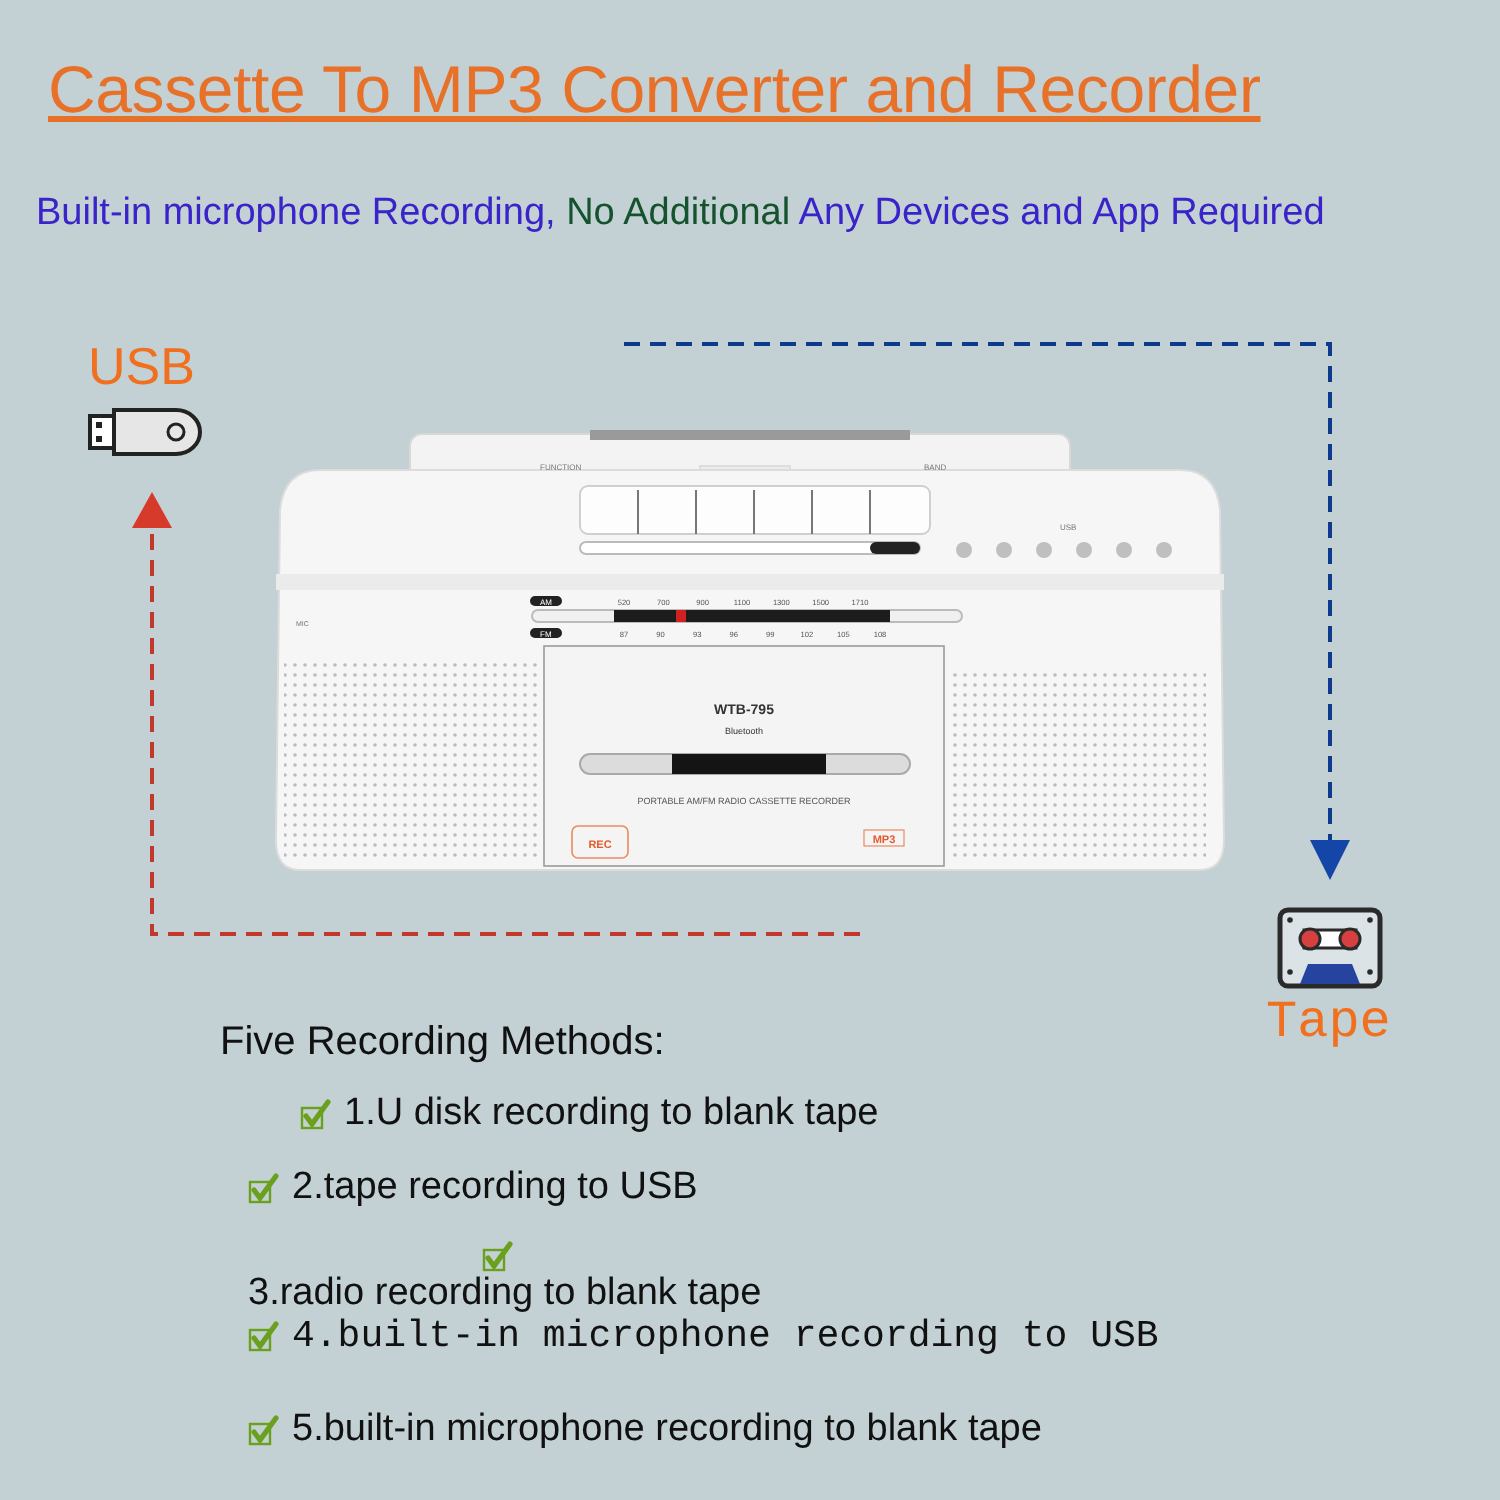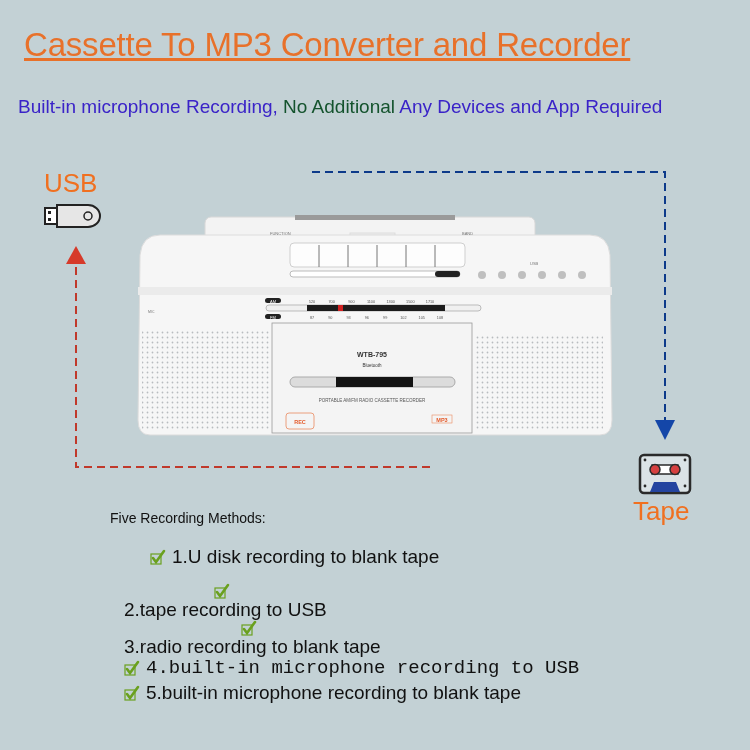--- a/index.html
+++ b/index.html
@@ -2,25 +2,25 @@
 <html><head>
 <meta charset="utf-8">
 <style>
   html, body { margin:0; padding:0; }
   body { width:750px; height:750px; background:#c3d1d5; position:relative; overflow:hidden; font-family:"Liberation Sans", sans-serif; }
   .title { position:absolute; left:24px; top:26px; font-size:33px; color:#e8712a; white-space:nowrap; letter-spacing:-0.2px;text-decoration:underline; }
   .subtitle { position:absolute; left:18px; top:96px; font-size:19px; color:#3a23c8; white-space:nowrap; }
   .subtitle .red { color:#14532d; }
   .usb-label { position:absolute; left:44px; top:168px; font-size:26px; color:#f07020; }
   .usb-icon { position:absolute; left:44px; top:200px; }
-  .tape-label { position:absolute; left:633px; top:496px; font-size:26px; color:#f07020; }
+  .tape-label { position:absolute; left:633px; top:496px; font-size:26px; color:#f07020;font-family:Liberation Mono, monospace; }
   .tape-icon { position:absolute; left:638px; top:453px; }
   .arrows { position:absolute; left:0; top:0; }
   .device { position:absolute; left:130px; top:205px; width:490px; height:240px; }
-  .methods-title { position:absolute; left:110px; top:510px; font-size:14px; color:#111; }
+  .methods-title { position:absolute; left:110px; top:510px; font-size:20px; color:#111; }
   .method { position:absolute; left:124px; font-size:19px; color:#111; white-space:nowrap; display:flex; align-items:center; }
   .method .chk { width:16px; height:16px; margin-right:6px; }
 </style>
 </head>
 <body>
 
 <div class="title">Cassette To MP3 Converter and Recorder</div>
 <div class="subtitle"><span>Built-in microphone Recording, </span><span class="red">No Additional</span><span> Any Devices and  App Required</span></div>
 
 <svg class="arrows" width="750" height="750">
@@ -140,41 +140,41 @@
 
 <div class="methods-title">Five Recording Methods:</div>
 <div id="methods-list">
     <div class="method" style="top: 546px; padding-left: 26px;">
       <svg class="chk" viewBox="0 0 16 16">
         <rect x="1" y="5" width="10" height="10" fill="none" stroke="#6aa01e" stroke-width="1.2"></rect>
         <path d="M3 9 L6 13 L14 2" fill="none" stroke="#6aa01e" stroke-width="2.6" stroke-linecap="round"></path>
       </svg>
       <span>1.U disk recording to blank tape</span>
     </div>
-    <div class="method" style="top: 583px; flex-direction: column;">
+    <div class="method" style="top: 583px;">
       <svg class="chk" viewBox="0 0 16 16">
         <rect x="1" y="5" width="10" height="10" fill="none" stroke="#6aa01e" stroke-width="1.2"></rect>
         <path d="M3 9 L6 13 L14 2" fill="none" stroke="#6aa01e" stroke-width="2.6" stroke-linecap="round"></path>
       </svg>
       <span>2.tape recording to USB</span>
     </div>
     <div class="method" style="top: 620px; flex-direction: column;">
       <svg class="chk" viewBox="0 0 16 16">
         <rect x="1" y="5" width="10" height="10" fill="none" stroke="#6aa01e" stroke-width="1.2"></rect>
         <path d="M3 9 L6 13 L14 2" fill="none" stroke="#6aa01e" stroke-width="2.6" stroke-linecap="round"></path>
       </svg>
       <span>3.radio recording to blank tape</span>
     </div>
     <div class="method" style="top: 657px; font-family: Liberation Mono, monospace;">
       <svg class="chk" viewBox="0 0 16 16">
         <rect x="1" y="5" width="10" height="10" fill="none" stroke="#6aa01e" stroke-width="1.2"></rect>
         <path d="M3 9 L6 13 L14 2" fill="none" stroke="#6aa01e" stroke-width="2.6" stroke-linecap="round"></path>
       </svg>
       <span>4.built-in microphone recording to USB</span>
     </div>
-    <div class="method" style="top: 682px; justify-content: space-between;">
+    <div class="method" style="top: 704px; justify-content: space-between;">
       <svg class="chk" viewBox="0 0 16 16">
         <rect x="1" y="5" width="10" height="10" fill="none" stroke="#6aa01e" stroke-width="1.2"></rect>
         <path d="M3 9 L6 13 L14 2" fill="none" stroke="#6aa01e" stroke-width="2.6" stroke-linecap="round"></path>
       </svg>
       <span>5.built-in microphone recording to blank tape</span>
     </div>
   </div>
 
 </body></html>

